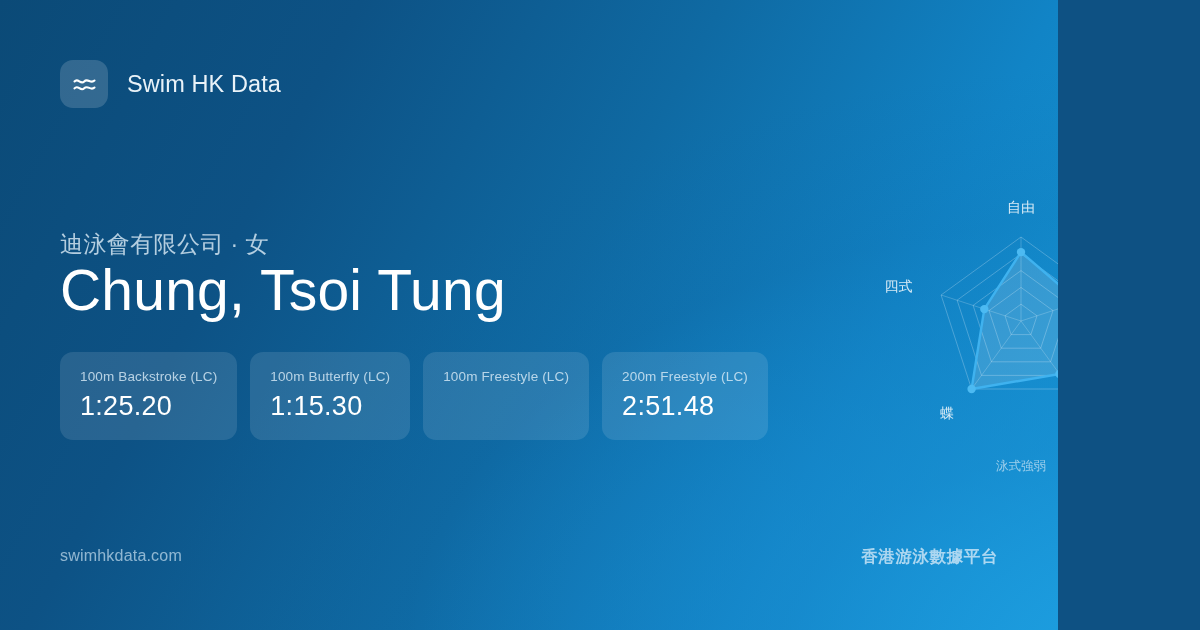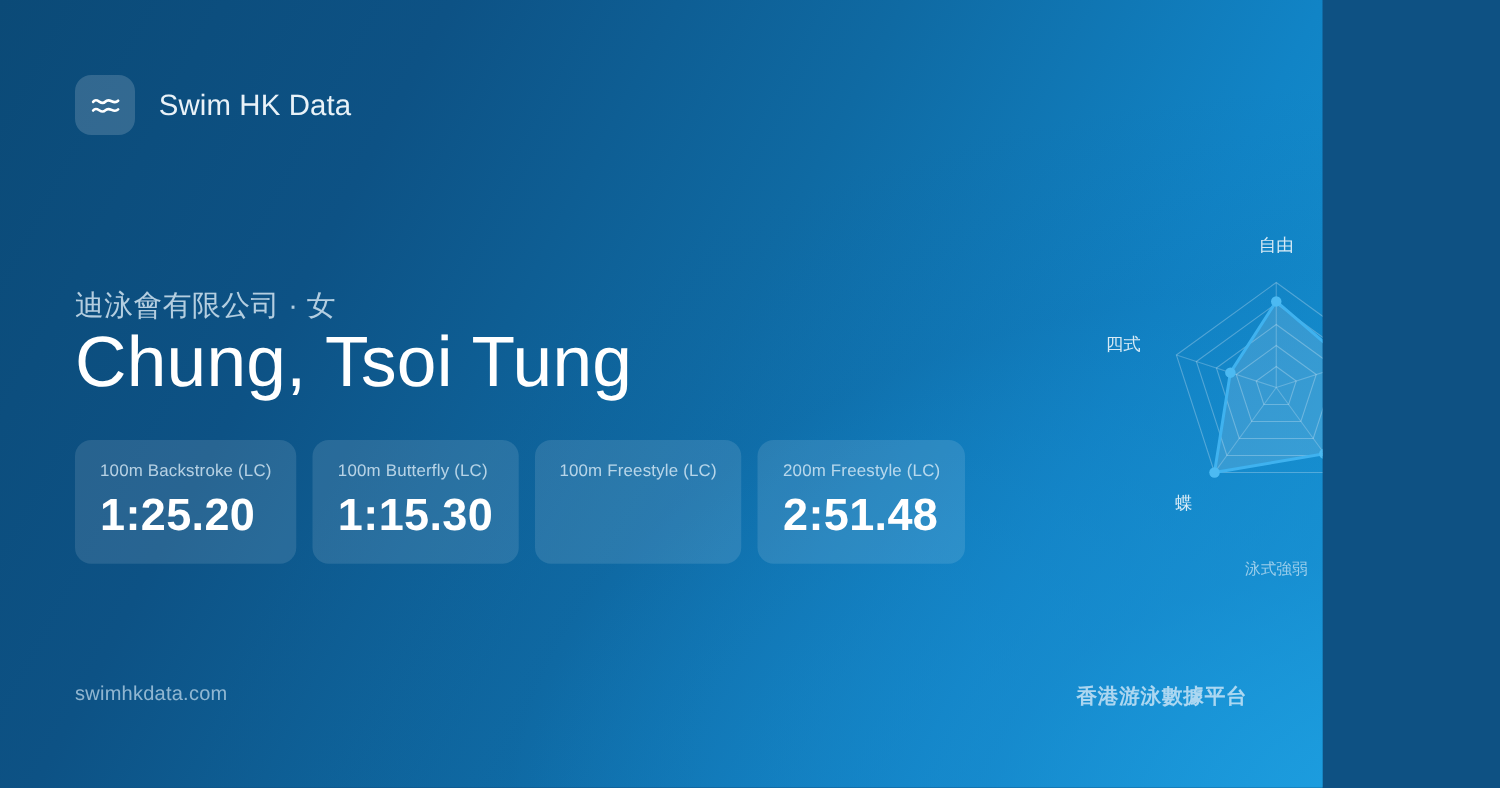--- a/index.html
+++ b/index.html
@@ -54,30 +54,30 @@
   }
   .stat-card {
     background: rgba(255,255,255,0.115);
     border-radius: 13px;
     padding: 17px 20px 18px 20px;
     min-width: 140px;
   }
   .stat-event {
     font-size: 13.5px; font-weight: 400;
     color: rgba(219,236,247,0.80);
-    letter-spacing: .15px; white-space: nowrap;
+    letter-spacing: .15px; white-space: nowrap; text-align: center;
   }
   .stat-time {
     margin-top: 7px;
-    font-size: 36px; font-weight: 700; color: #ffffff;
+    font-size: 27px; font-weight: 400; color: #ffffff;
     letter-spacing: .3px; white-space: nowrap;
   }
 
   
-  #radar-wrap { position: absolute; left: 870px; top: 169px; width: 305px; height: 310px; }
+  #radar-wrap { position: absolute; left: 870px; top: 180px; width: 305px; height: 310px; }
   #radar-svg { display:block; }
   .radar-axis-label {
     font-family: "Liberation Sans", "DejaVu Sans", sans-serif;
     font-size: 14px; fill: rgba(232,243,250,0.92);
   }
   .radar-caption {
     font-family: "Liberation Sans", "DejaVu Sans", sans-serif;
     font-size: 12.5px; fill: rgba(214,234,247,0.70);
   }
 

